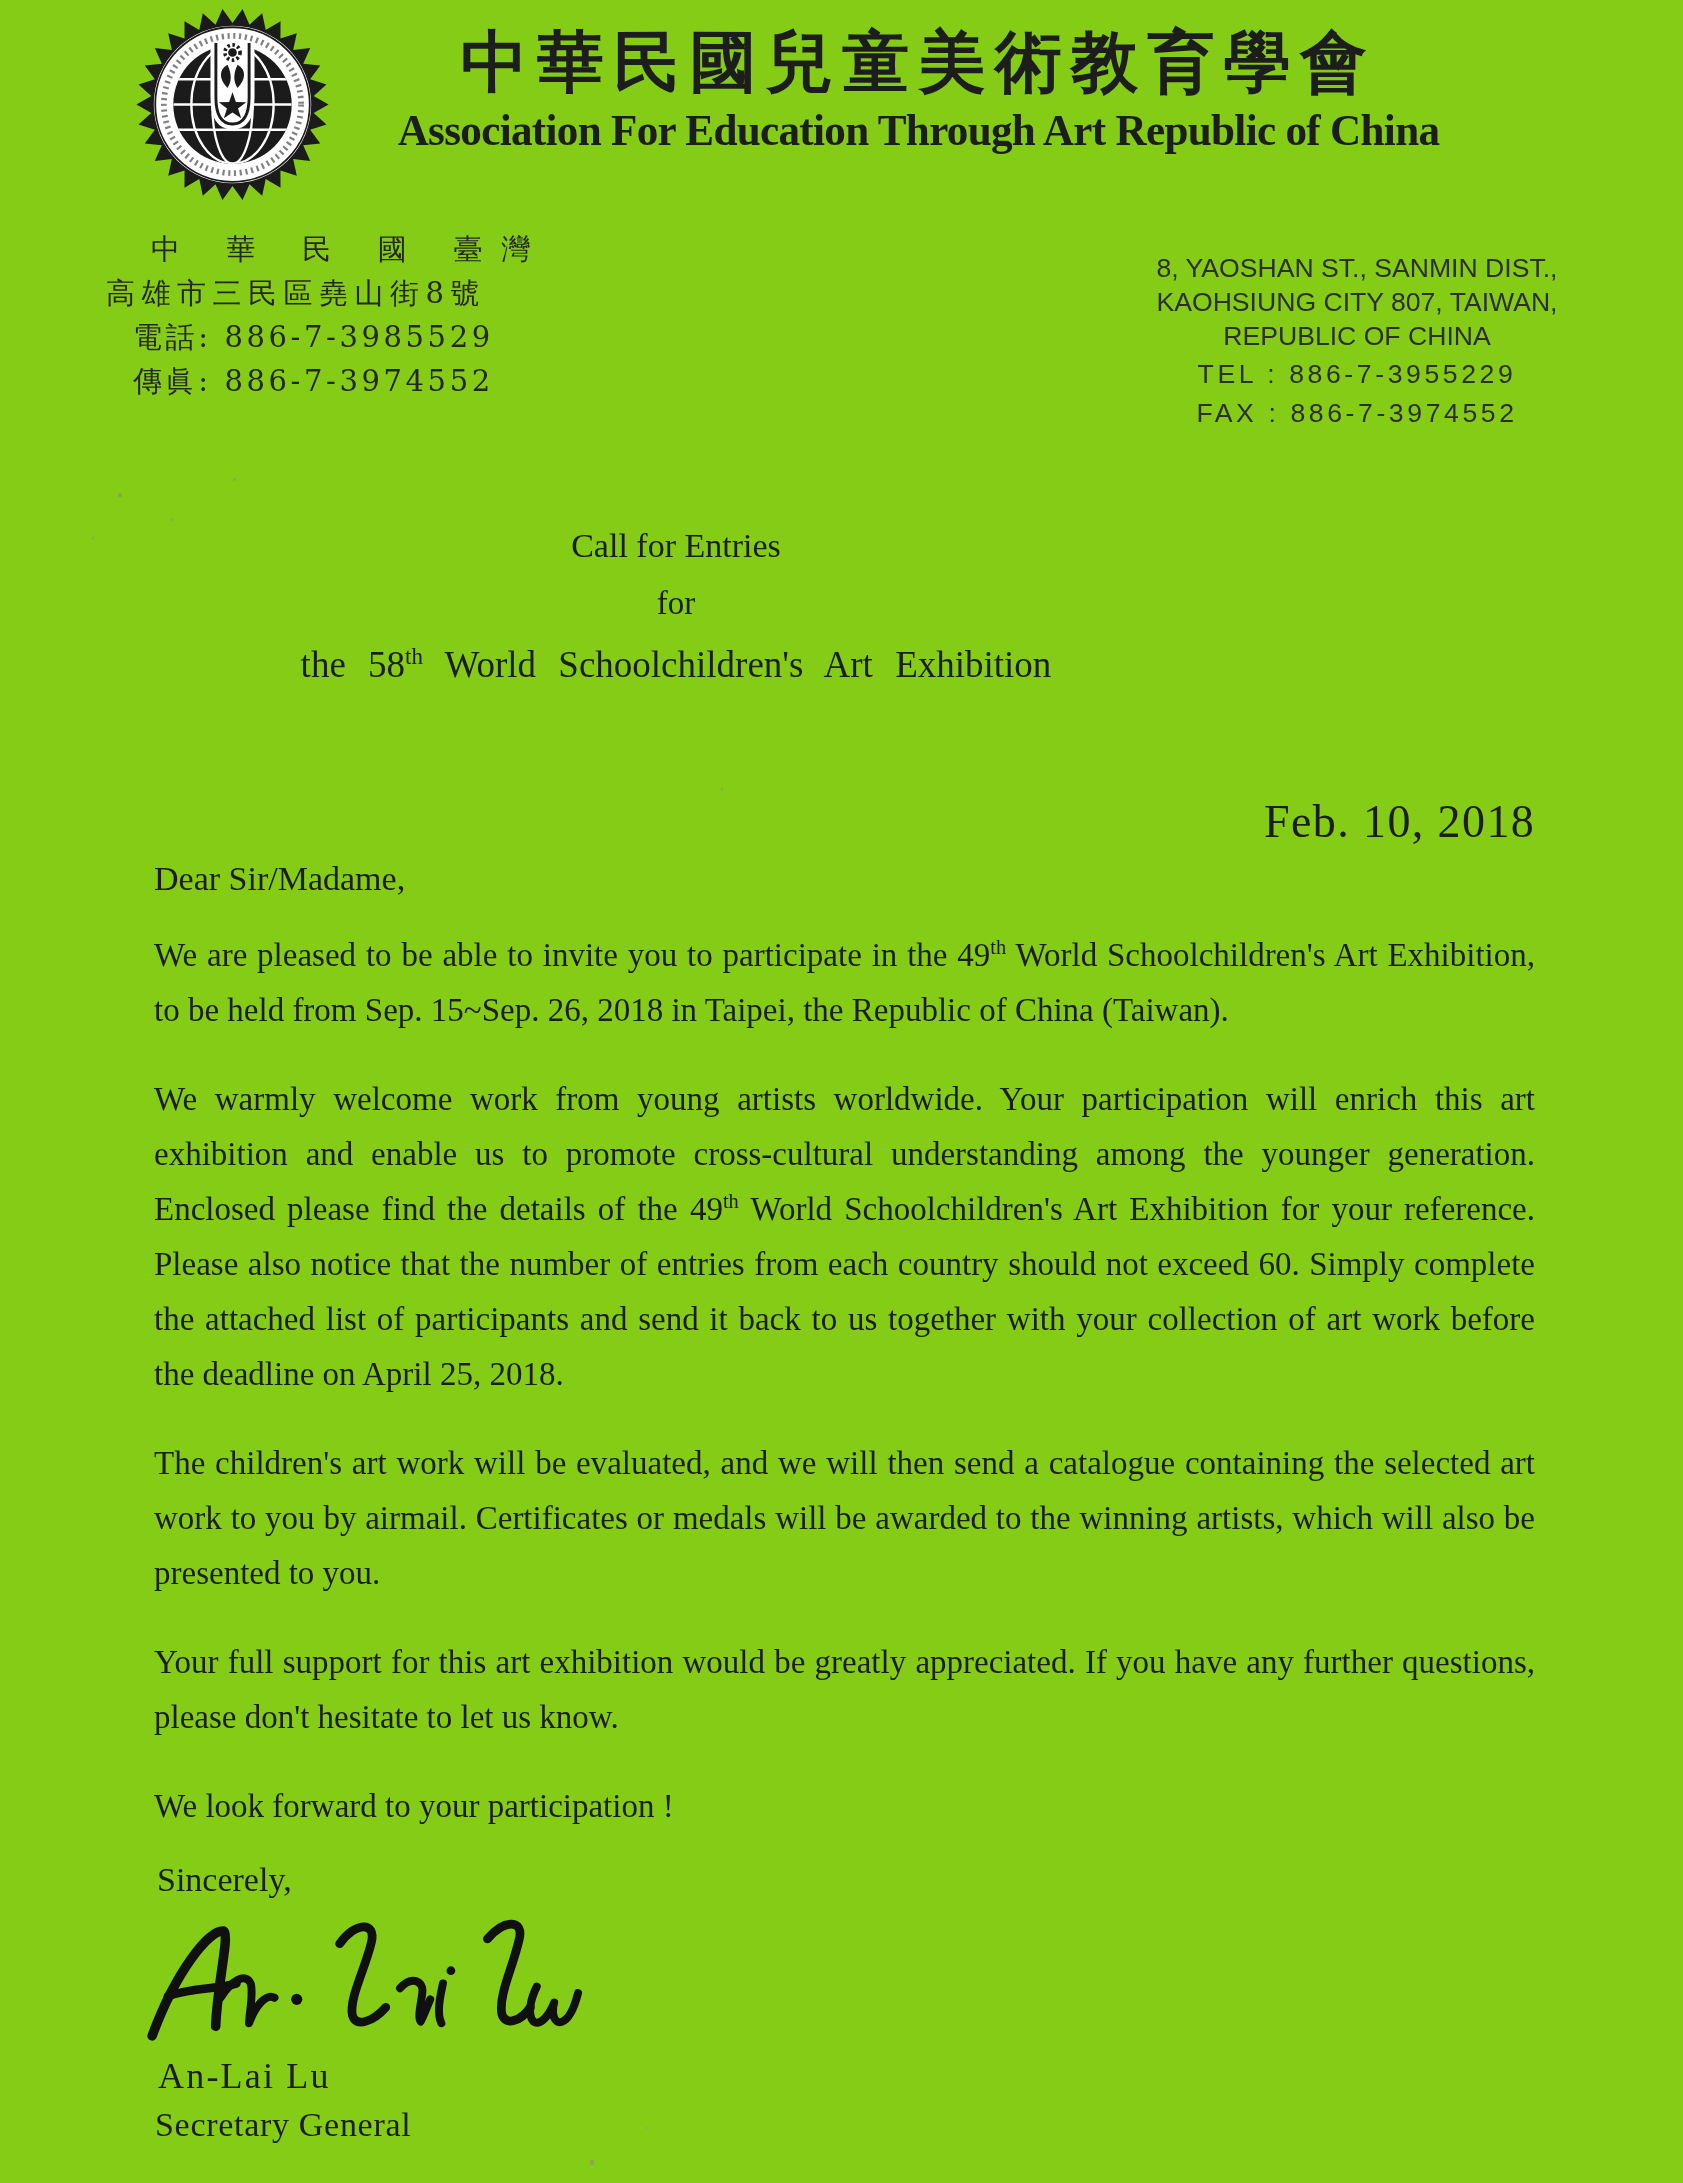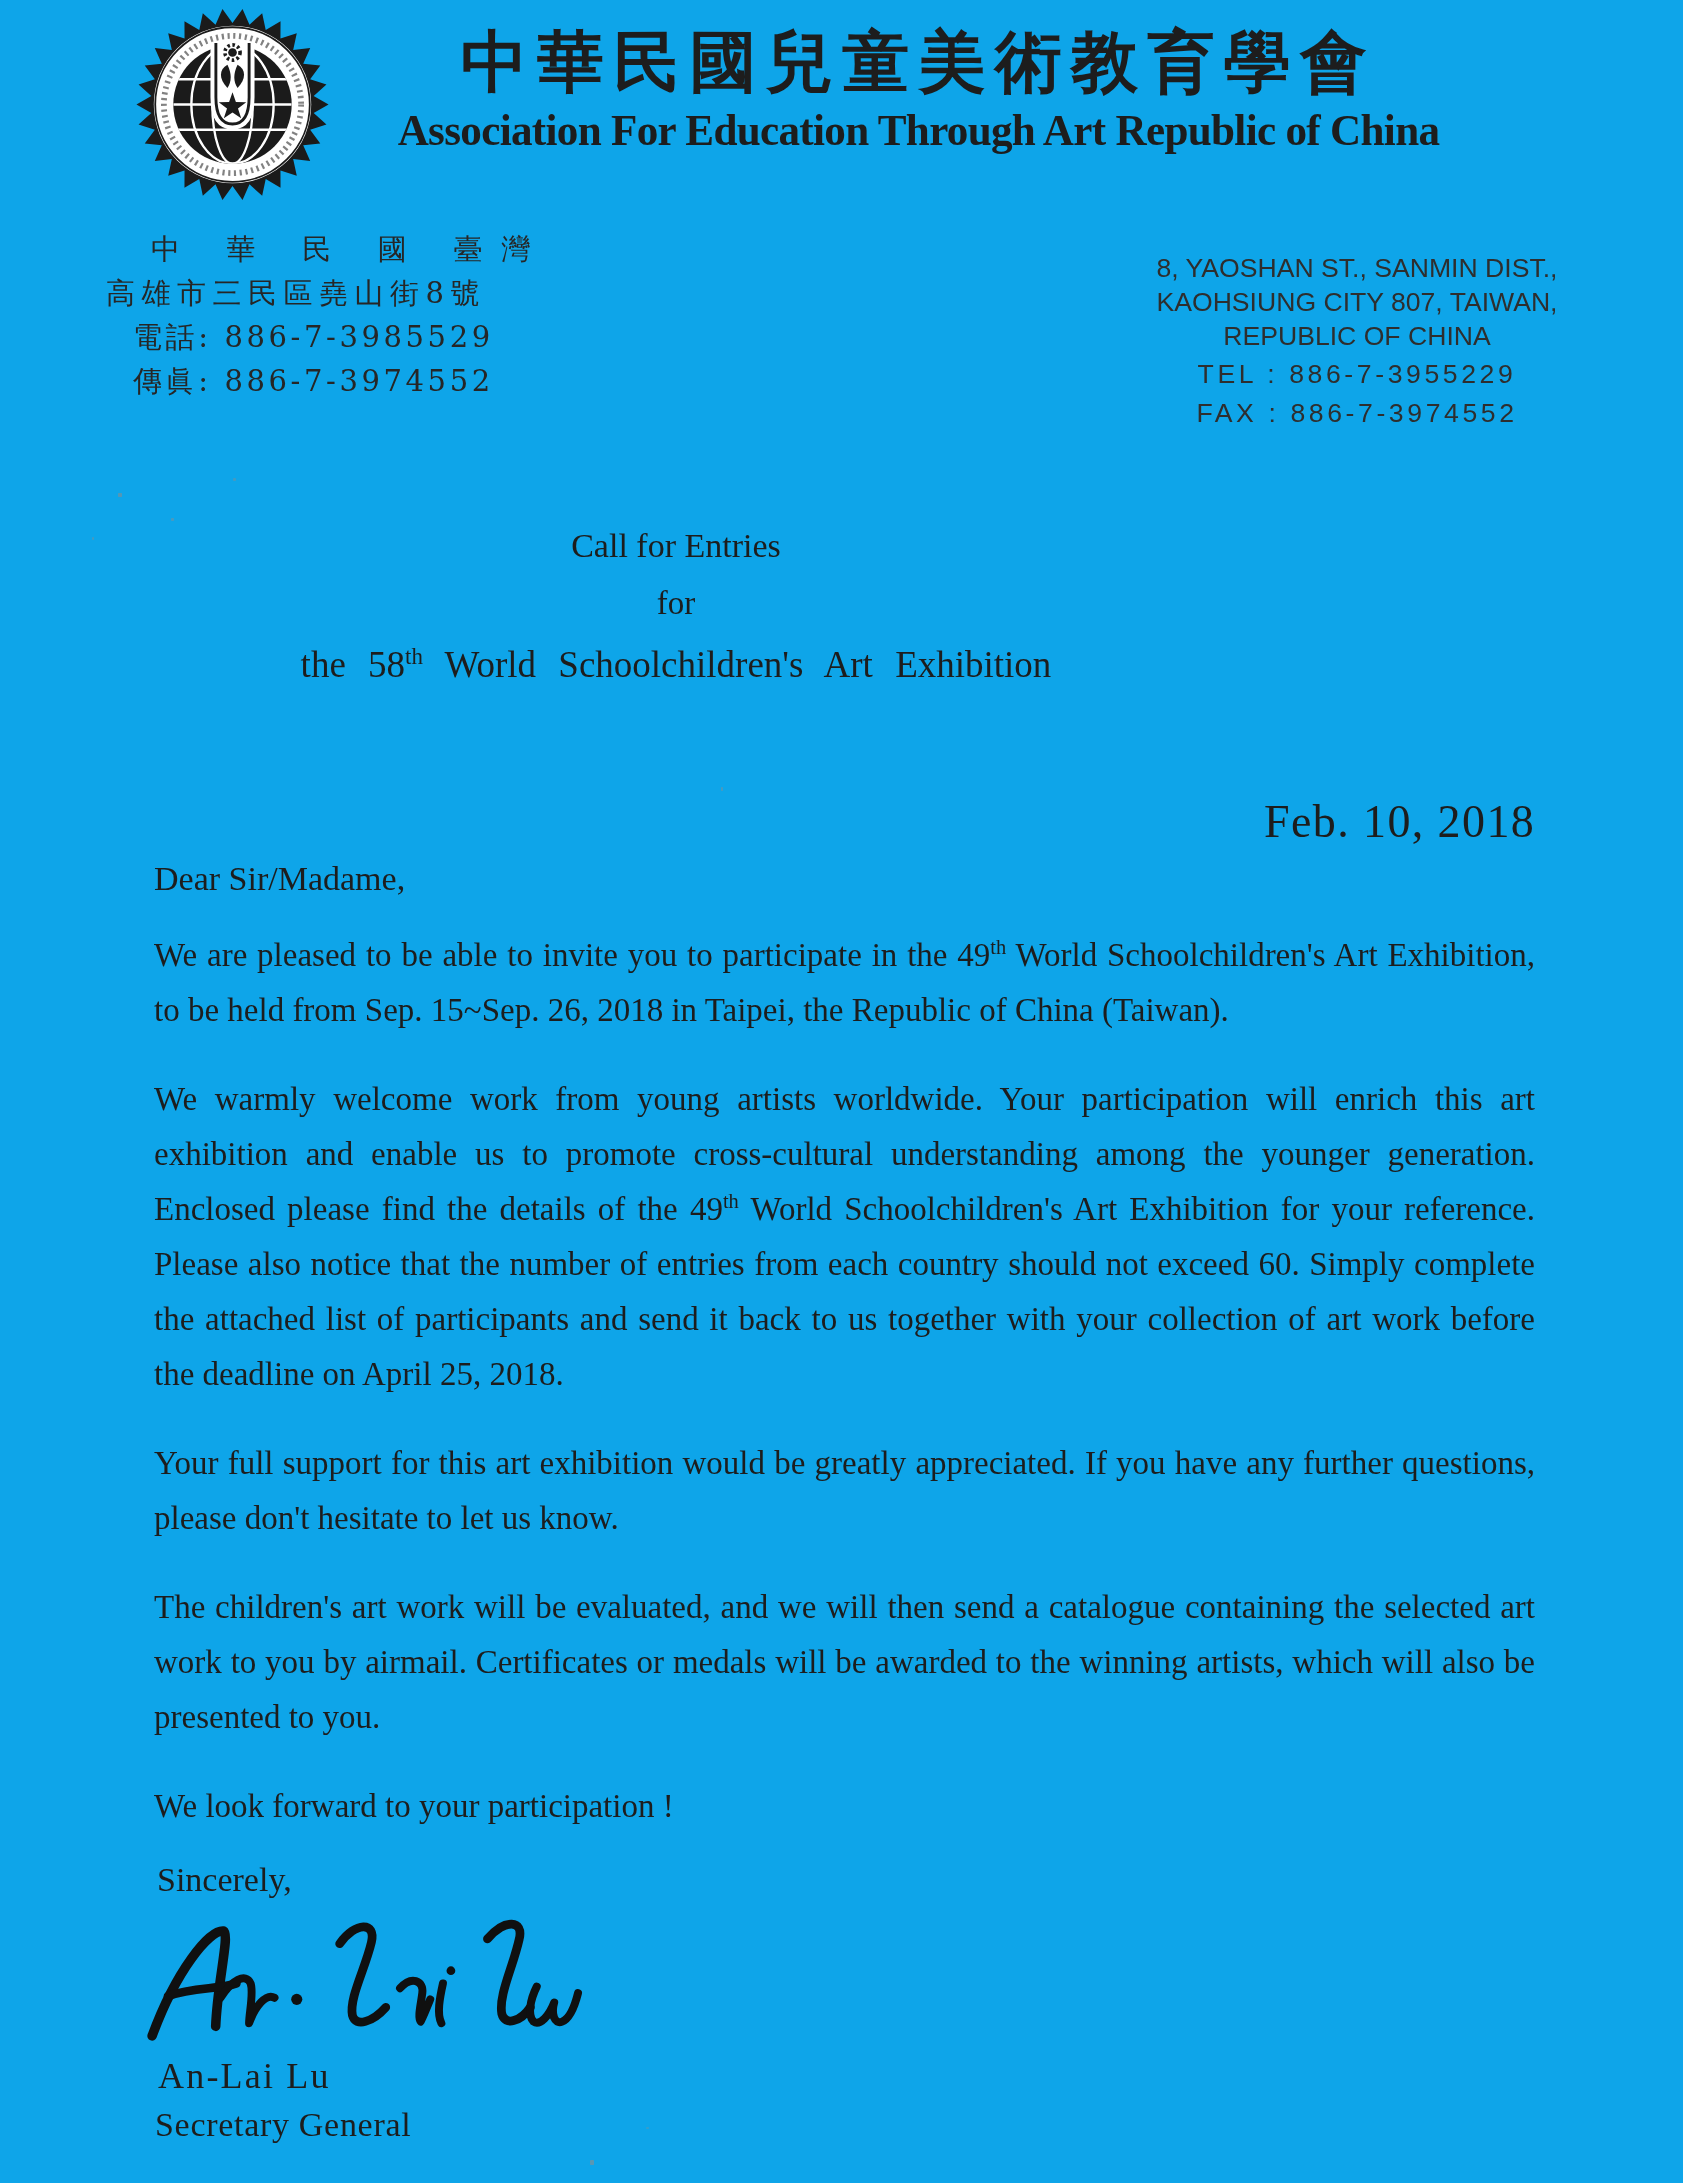--- a/index.html
+++ b/index.html
@@ -1,19 +1,19 @@
 <!DOCTYPE html>
 <html style="font-size:11.5px"><head>
 <meta charset="utf-8">
 <style>
   html,body{margin:0;padding:0;background:#e8e8e8;}
   #page{
     position:relative;
     width:1684px;height:2183px;
-    background:#0ea5e9;
+    background:#84cc16;
     color:#1d1d1d;
     font-family:"Liberation Serif","DejaVu Serif",serif;
     overflow:hidden;
   }
   
   .seal{position:absolute;left:135px;top:7.2px;width:195px;height:195px;}
   .header-text{
     position:absolute;left:330px;top:21.5px;width:1177px;
     text-align:center;
   }
@@ -132,22 +132,22 @@
     <div class="s2">for</div>
     <div class="s3"><span>the  58</span><sup class="th">th</sup><span>  World  Schoolchildren's  Art  Exhibition</span></div>
   </div>
 
   <div class="date">Feb. 10, 2018</div>
   <div class="salutation">Dear Sir/Madame,</div>
 
   <div class="body-col">
     <p><span>We are pleased to be able to invite you to participate in the 49</span><sup class="th">th</sup><span> World  Schoolchildren's Art Exhibition,  to be held from Sep. 15~Sep. 26, 2018 in Taipei, the Republic of China (Taiwan).</span></p>
     <p><span>We warmly welcome work from young artists worldwide. Your participation will enrich this art exhibition and enable us to promote cross-cultural understanding among the younger generation. Enclosed please find the details of the 49</span><sup class="th">th</sup><span> World Schoolchildren's Art Exhibition for your reference. Please also notice that the number of entries from each country should not exceed 60. Simply complete the attached list of participants and send it back to us together with your collection of art work before the deadline on April 25, 2018.</span></p>
+    <p>The children's art work will be evaluated, and we will then send a catalogue containing the selected art work to you by airmail. Certificates or medals will be awarded to the winning artists, which will also be presented to you.</p>
     <p>Your full support for this art exhibition would be greatly appreciated. If you have any further questions, please don't hesitate to let us know.</p>
-    <p>The children's art work will be evaluated, and we will then send a catalogue containing the selected art work to you by airmail. Certificates or medals will be awarded to the winning artists, which will also be presented to you.</p>
     <p class="last">We look forward to your participation !</p>
   </div>
 
   <div class="closing">Sincerely,</div>
 
   <svg class="signature" viewBox="0 0 560 200" aria-hidden="true" fill="none" stroke="#101010" stroke-linecap="round" stroke-linejoin="round">
     <path stroke-width="12" d="M14,176 C44,94 86,42 104,44 C112,48 96,110 94,164"></path>
     <path stroke-width="11" d="M34,126 C66,114 98,118 120,110"></path>
     <path stroke-width="10" d="M100,128 C114,106 132,96 138,110 C142,122 136,148 136,160 C144,138 158,122 168,128"></path>
     <circle cx="196" cy="130" r="7" fill="#101010" stroke="none"></circle>

